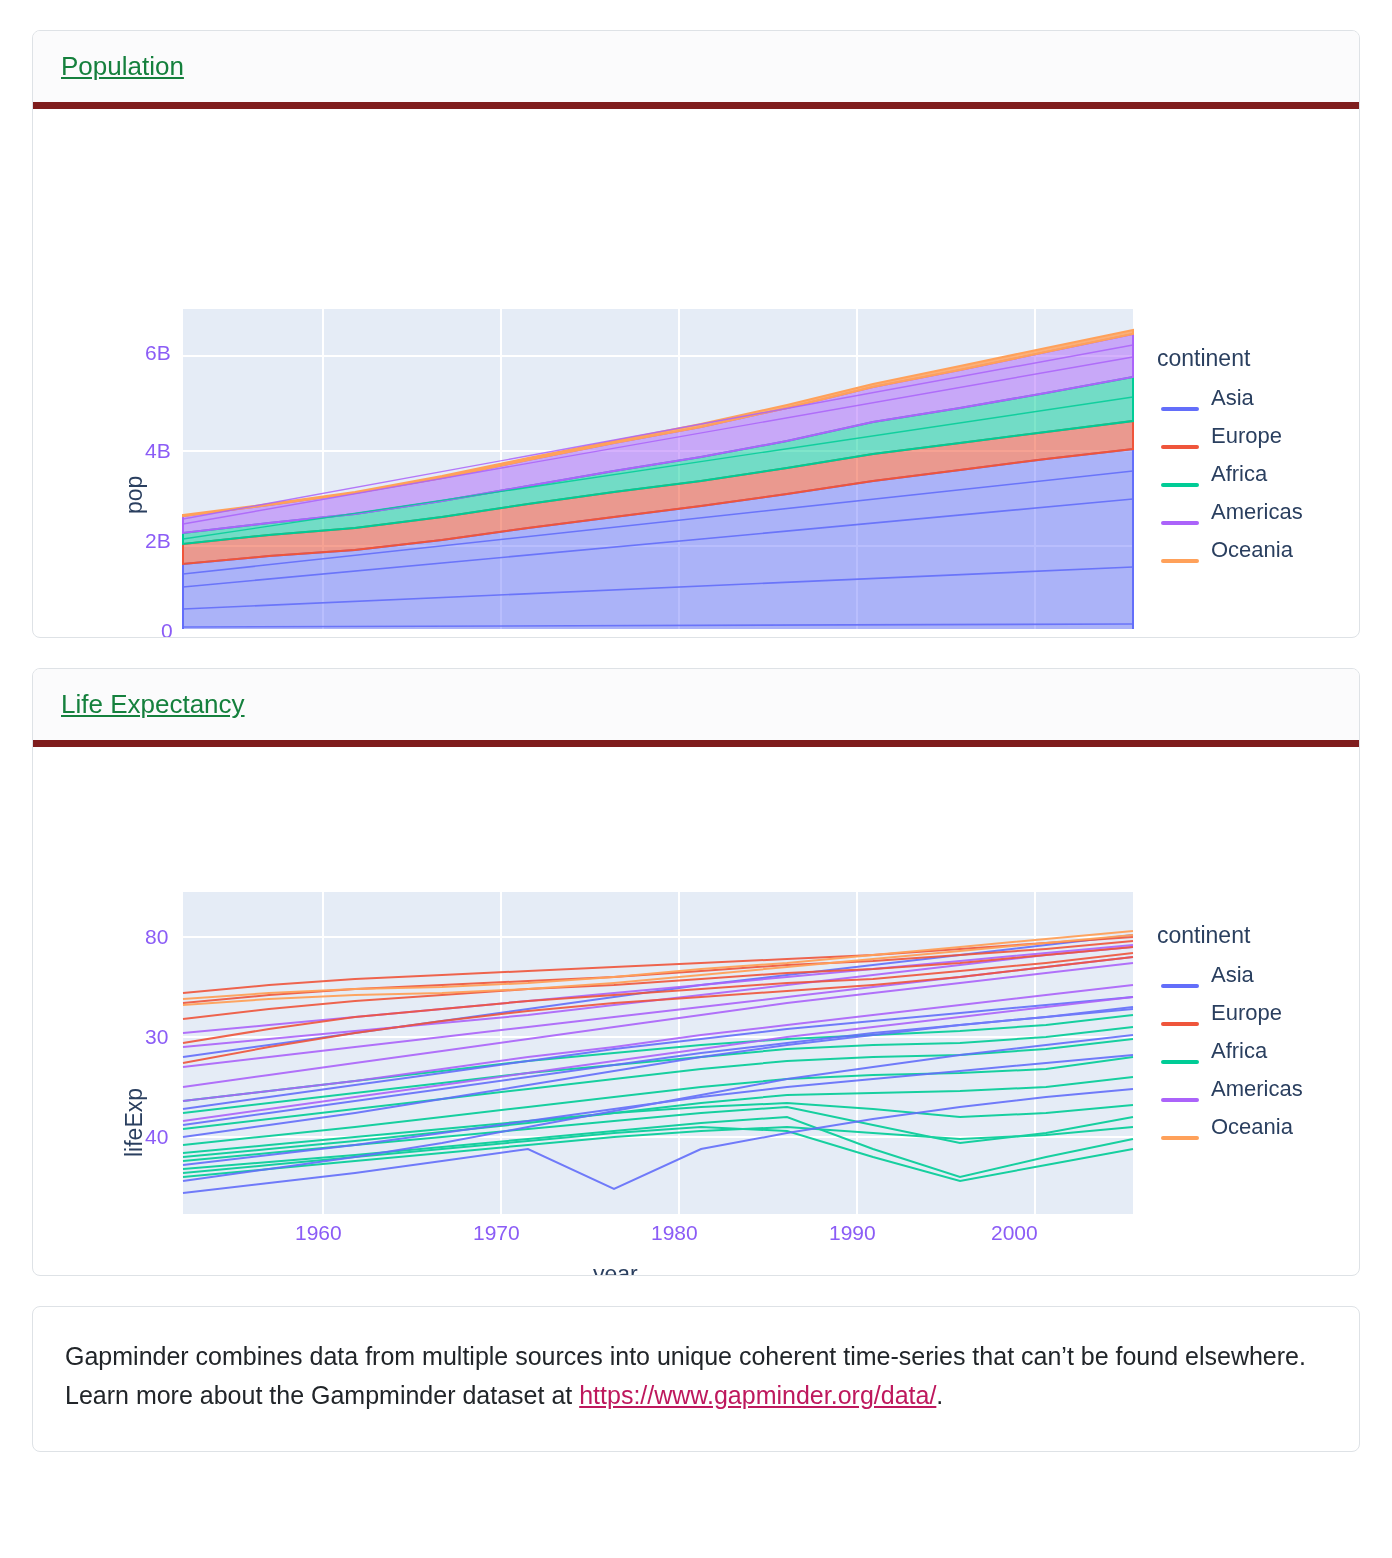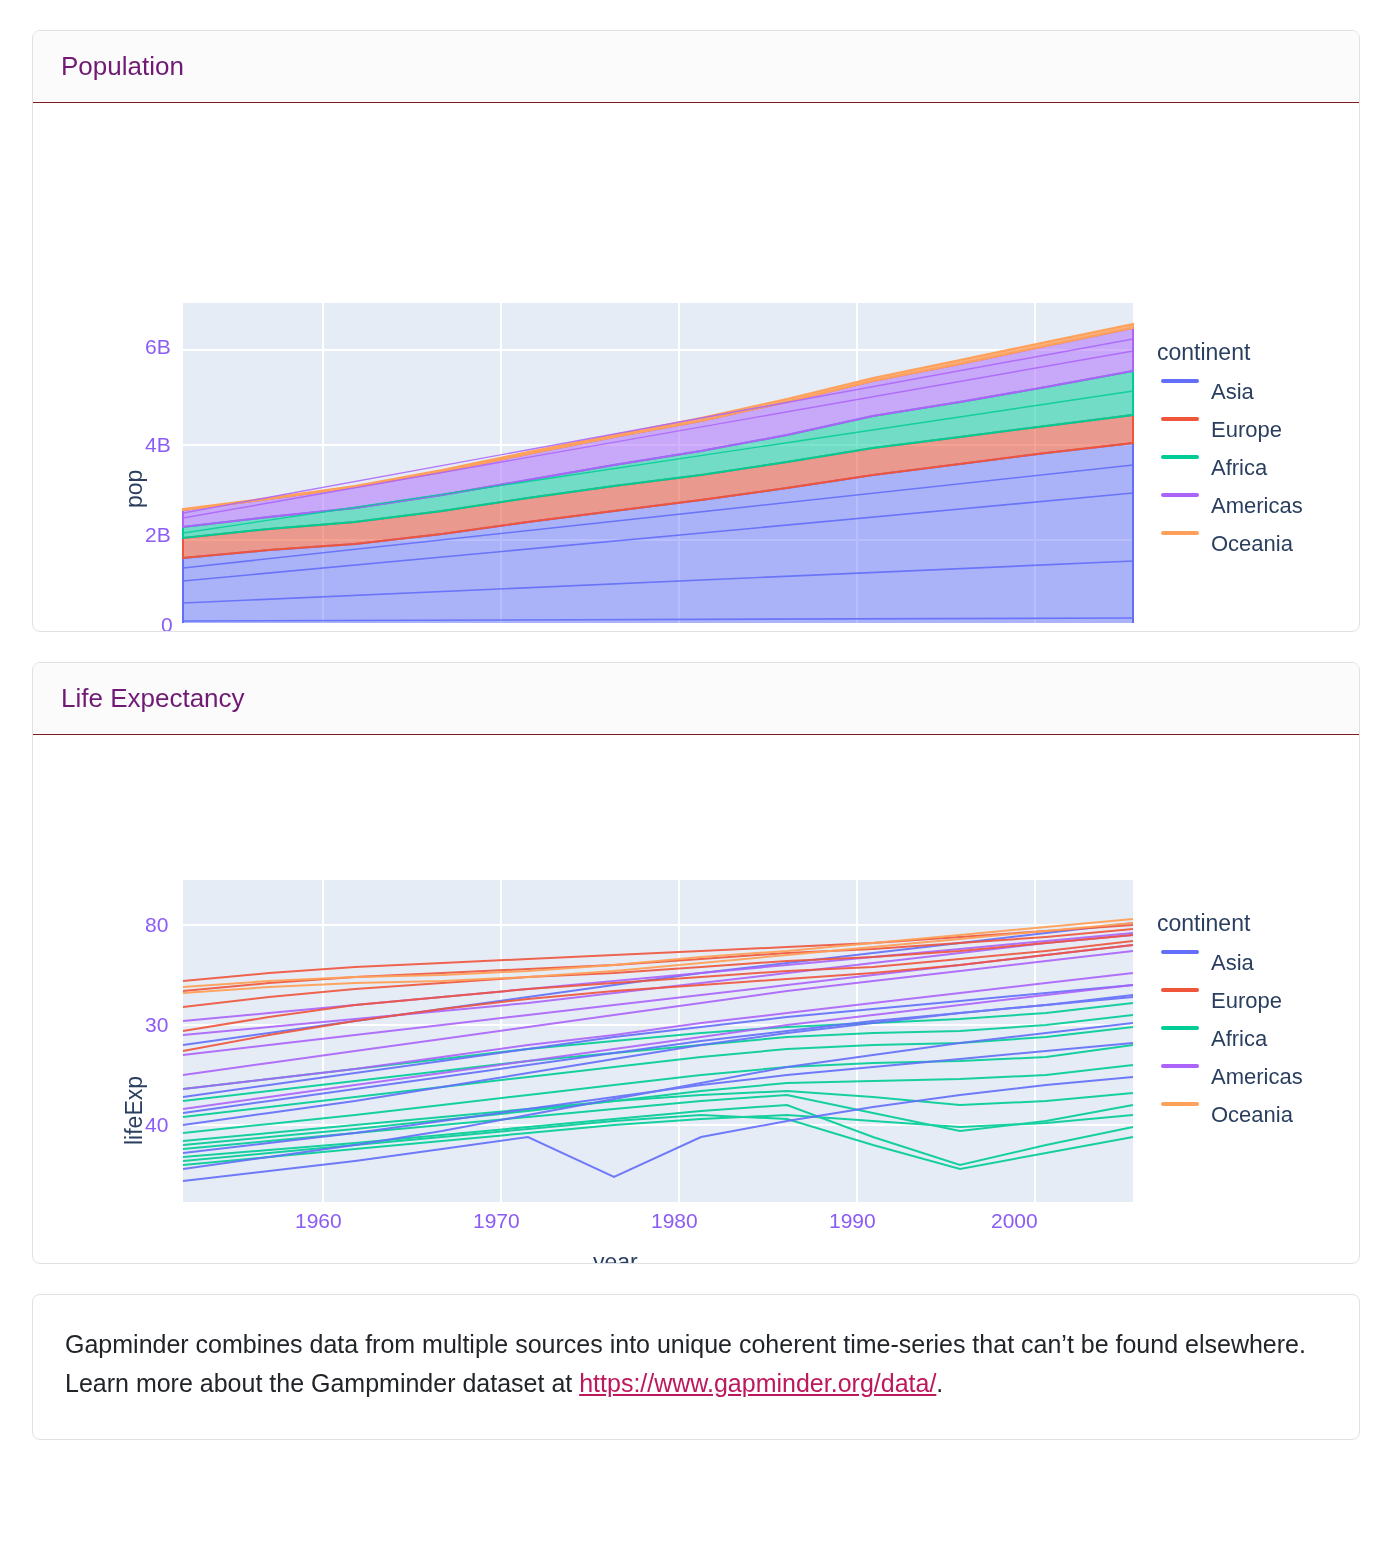--- a/index.html
+++ b/index.html
@@ -19,24 +19,25 @@
   }
   .card {
     border: 1px solid #dee2e6;
     border-radius: 8px;
     background: #ffffff;
     margin-bottom: 30px;
     overflow: hidden;
   }
   .card-header {
     padding: 20px 28px;
-    border-bottom: 1px solid #7f1d1d;
+    border-bottom: 7px solid #7f1d1d;
     background: #fbfbfc;
     font-size: 26px;
-    color: #701a75;
+    color: #15803d;
+    text-decoration: underline;
   }
   .card-body {
     padding: 10px 0 8px 0;
   }
   .plot-wrap {
     position: relative;
     width: 1328px;
     height: 510px;
   }
   .axis-title-y {
@@ -60,21 +61,21 @@
     white-space: nowrap;
   }
   .legend-title {
     position: absolute;
     color: #2a3f5f;
     font-size: 23px;
   }
   .legend-item {
     position: absolute;
     display: flex;
-    align-items: flex-start;
+    align-items: flex-end;
     gap: 12px;
   }
   .legend-swatch {
     width: 38px;
     height: 4px;
     border-radius: 2px;
   }
   .legend-label {
     color: #2a3f5f;
     font-size: 22px;

